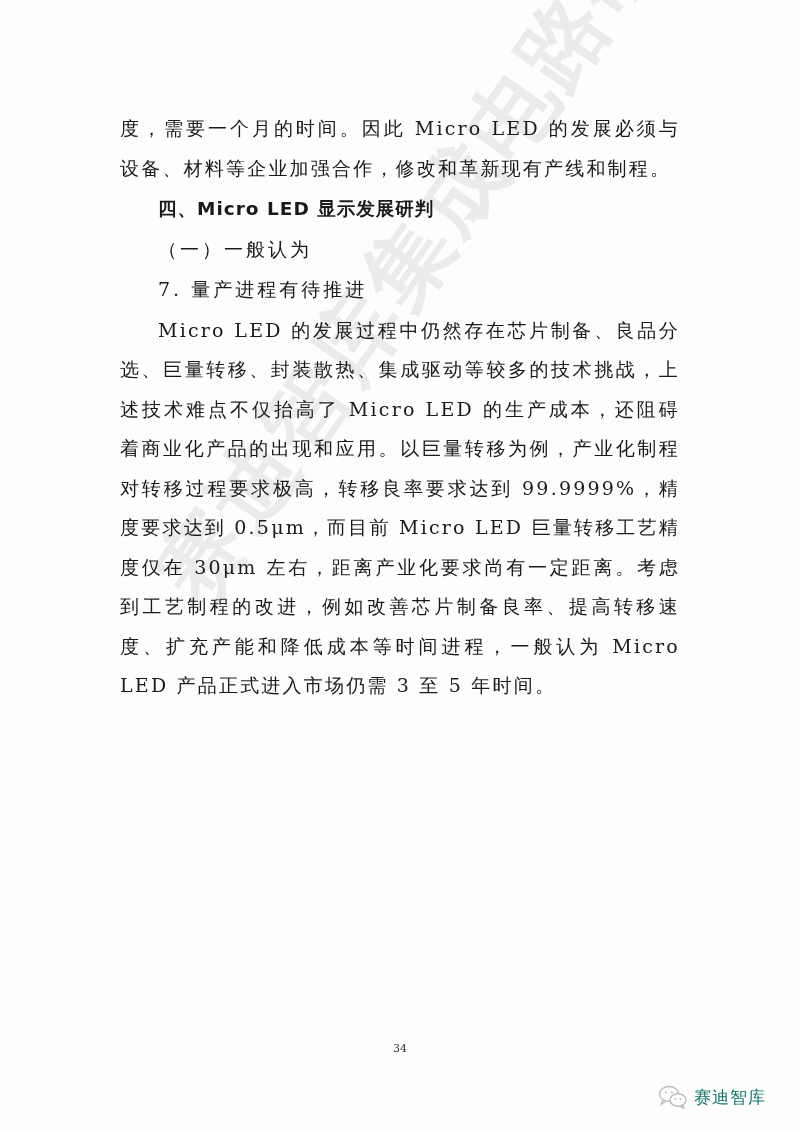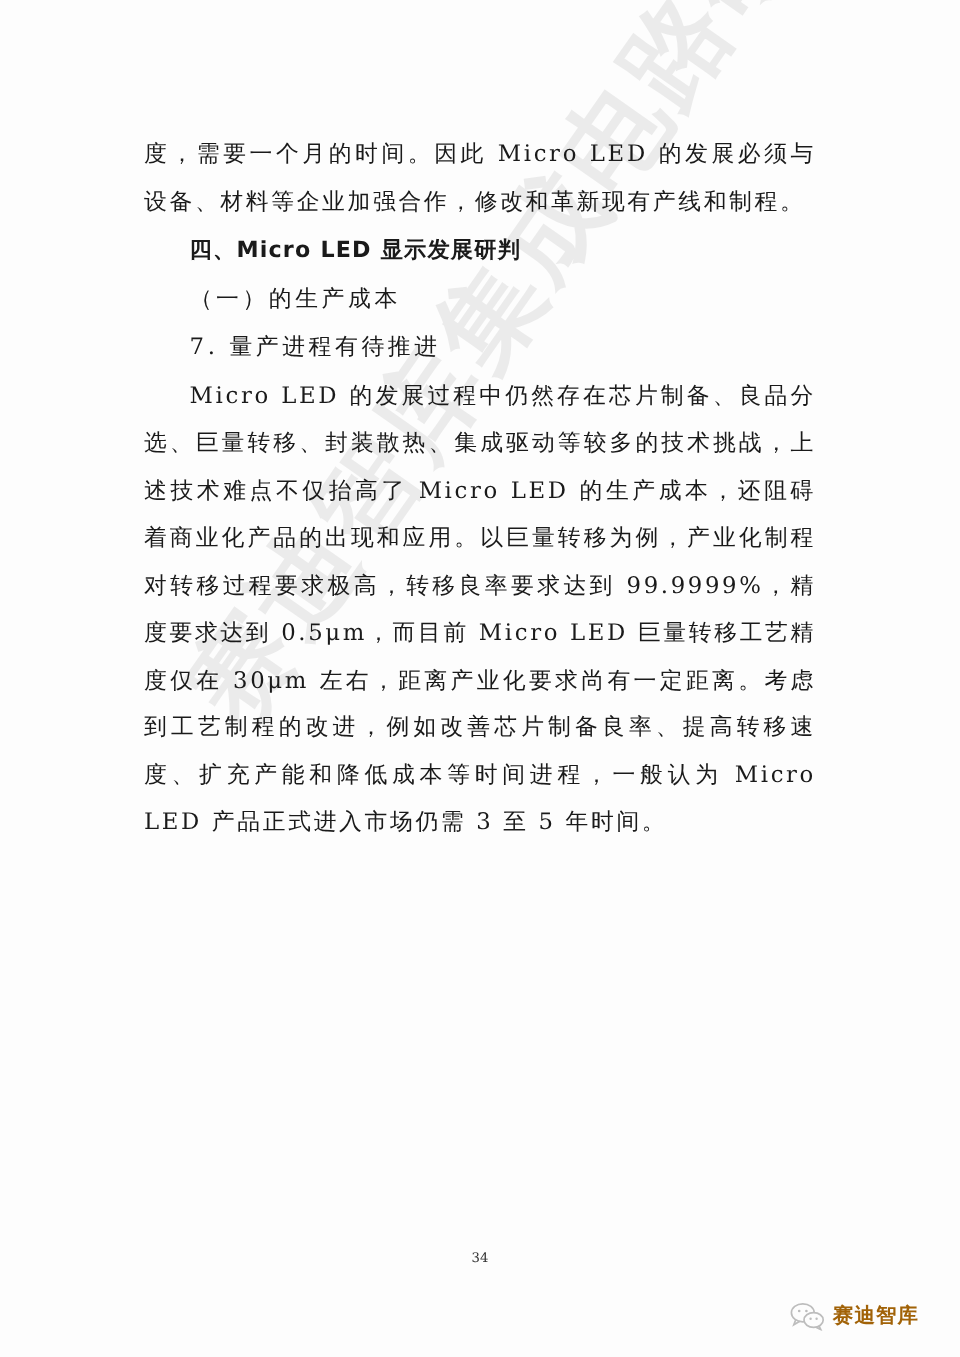--- a/index.html
+++ b/index.html
@@ -76,42 +76,41 @@
       text-align: center;
       font-size: 11px;
       color: #333;
       z-index: 2;
     }
     .brand {
       position: absolute;
       left: 658px;
       top: 1085px;
       display: flex;
-      align-items: flex-start;
+      align-items: flex-end;
       gap: 6px;
-      color: #a16207;
+      color: #0f766e;
       font-family: "DejaVu Sans", "Liberation Sans", sans-serif;
       font-size: 17px;
       letter-spacing: 1px;
       z-index: 2;
-      font-weight: bold;
     }
     .brand svg { display: block; }
   </style>
 </head>
 <body>
 
 <div class="page">
 
   <div class="watermark">赛迪智库集成电路研究所</div>
 
   <div class="content">
     <p class="body-cont">度，需要一个月的时间。因此 Micro LED 的发展必须与设备、材料等企业加强合作，修改和革新现有产线和制程。</p>
     <p class="h1">四、Micro LED 显示发展研判</p>
-    <p class="h2">（一）的生产成本</p>
+    <p class="h2">（一）一般认为</p>
     <p class="h3">7. 量产进程有待推进</p>
     <p class="indent">Micro LED 的发展过程中仍然存在芯片制备、良品分选、巨量转移、封装散热、集成驱动等较多的技术挑战，上述技术难点不仅抬高了 Micro LED 的生产成本，还阻碍着商业化产品的出现和应用。以巨量转移为例，产业化制程对转移过程要求极高，转移良率要求达到 99.9999%，精度要求达到 0.5μm，而目前 Micro LED 巨量转移工艺精度仅在 30μm 左右，距离产业化要求尚有一定距离。考虑到工艺制程的改进，例如改善芯片制备良率、提高转移速度、扩充产能和降低成本等时间进程，一般认为 Micro LED 产品正式进入市场仍需 3 至 5 年时间。</p>
   </div>
 
   <div class="page-number">34</div>
 
   <div class="brand">
     <span>
       <svg width="30" height="24" viewBox="0 0 30 24">
         <ellipse cx="11" cy="9" rx="9.5" ry="7.5" fill="none" stroke="#bdbdbd" stroke-width="1.4"></ellipse>

